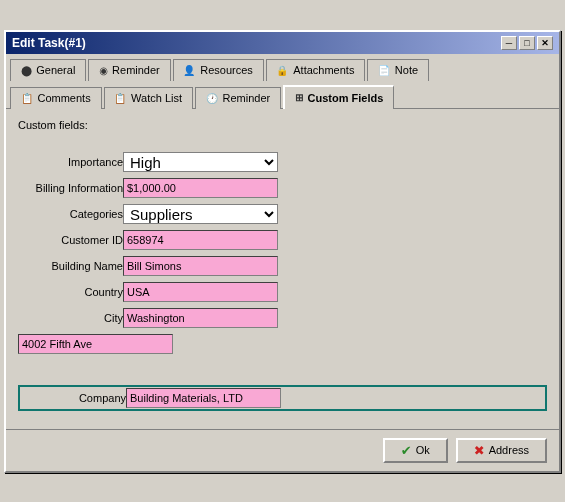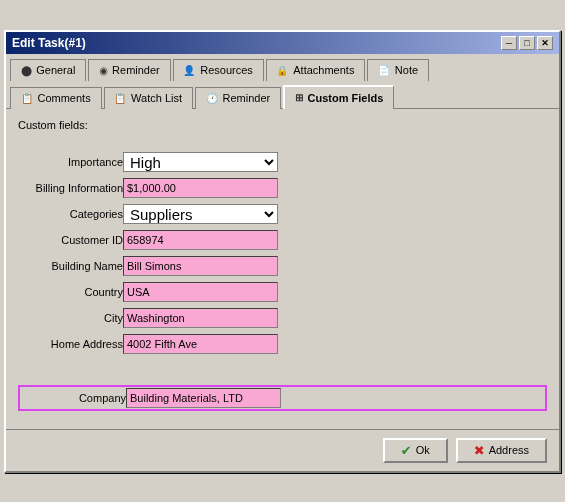--- a/index.html
+++ b/index.html
@@ -119,21 +119,21 @@
     }
 
     .field-row {
       display: flex;
       align-items: center;
       margin-bottom: 4px;
       min-height: 22px;
     }
 
     .field-row.highlighted {
-      border: 2px solid #d946ef;
+      border: 2px solid #0f766e;
       padding: 1px;
     }
 
     .field-label {
       width: 105px;
       text-align: right;
       padding-right: 0;
       font-size: 11px;
       color: #000;
       flex-shrink: 0;
@@ -306,21 +306,20 @@
       </div>
 
       <div class="field-row">
         <div class="field-label">City</div>
         <div class="field-value">
           <input type="text" value="Washington" style="">
         </div>
       </div>
 
       <div class="field-row">
-        <div class="field-label">Home Address</div>
         <div class="field-value">
           <input type="text" value="4002 Fifth Ave" style="">
         </div>
       </div>
 
       <div class="field-row">
       </div>
 
       <div class="field-row highlighted">
         <div class="field-label">Company</div>

